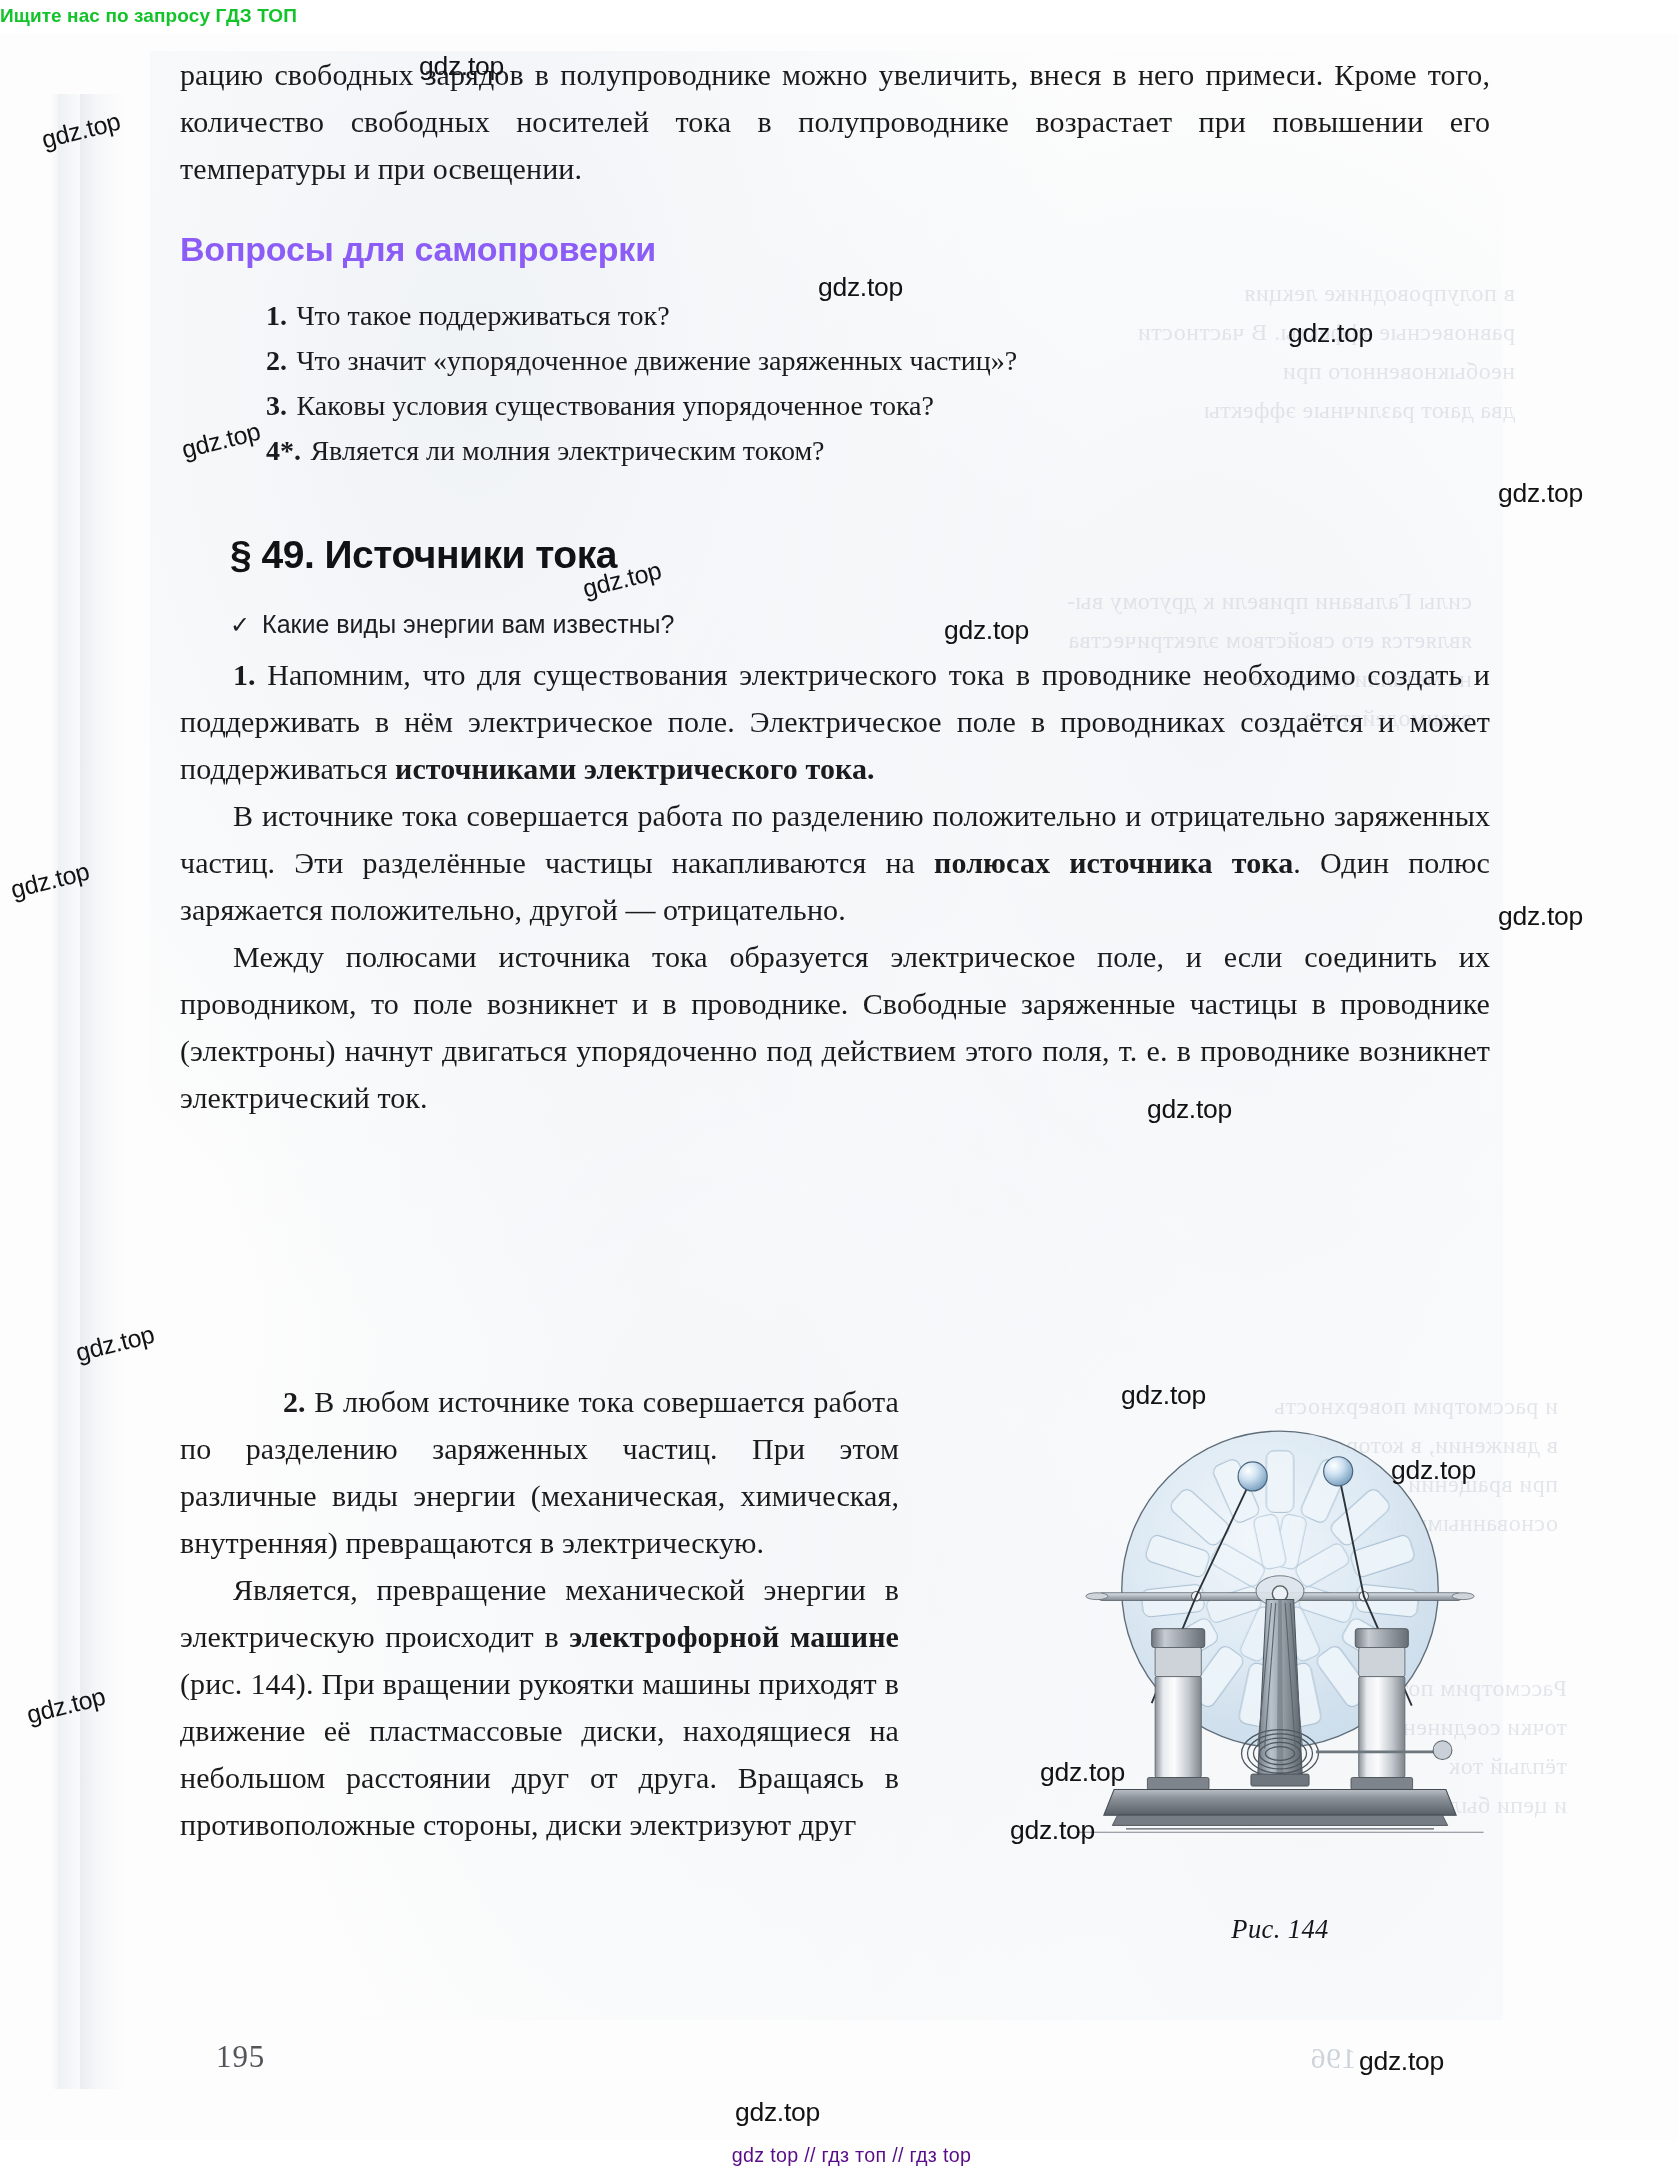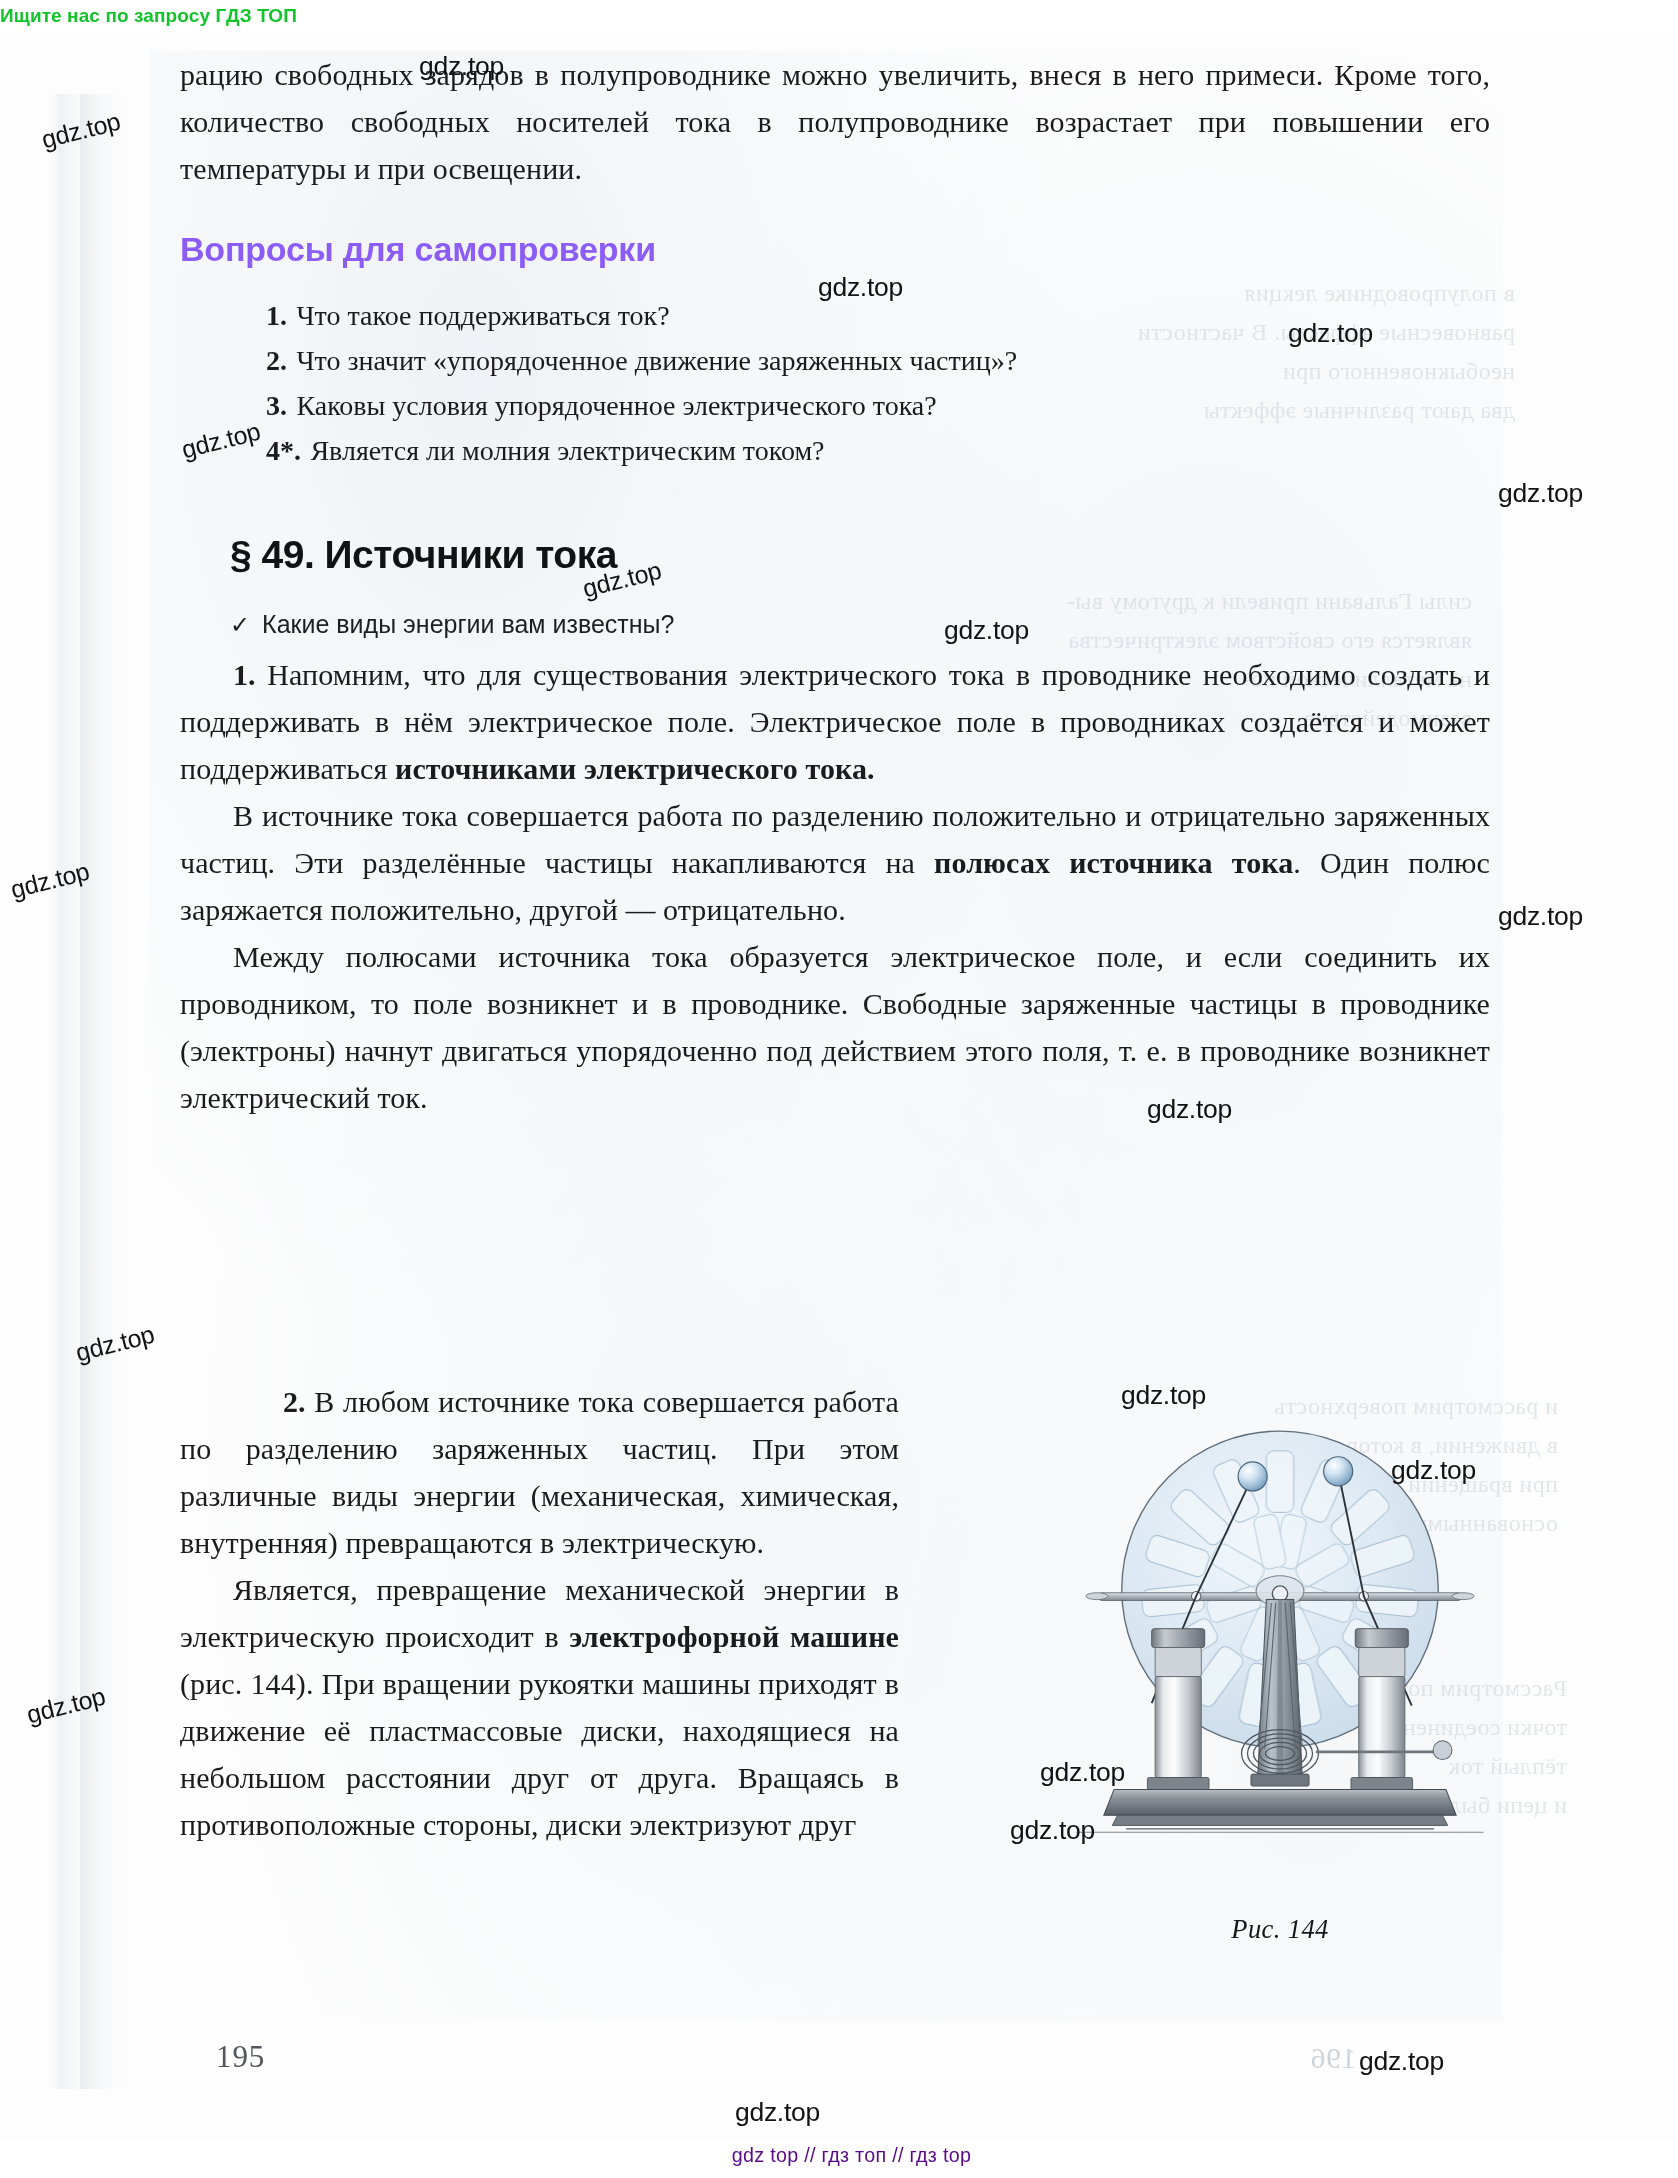--- a/index.html
+++ b/index.html
@@ -299,21 +299,21 @@
       <div class="q-item">
         <span class="q-num">1.</span>
         <span>Что такое поддерживаться ток?</span>
       </div>
       <div class="q-item">
         <span class="q-num">2.</span>
         <span>Что значит «упорядоченное движение заряженных частиц»?</span>
       </div>
       <div class="q-item">
         <span class="q-num">3.</span>
-        <span>Каковы условия упорядоченное электрического тока?</span>
+        <span>Каковы условия существования упорядоченное тока?</span>
       </div>
       <div class="q-item">
         <span class="q-num">4*.</span>
         <span>Является ли молния электрическим током?</span>
       </div>
     </div>
 
     <h1 class="h-section">§ 49. Источники тока</h1>
 
     <div class="check-line">

